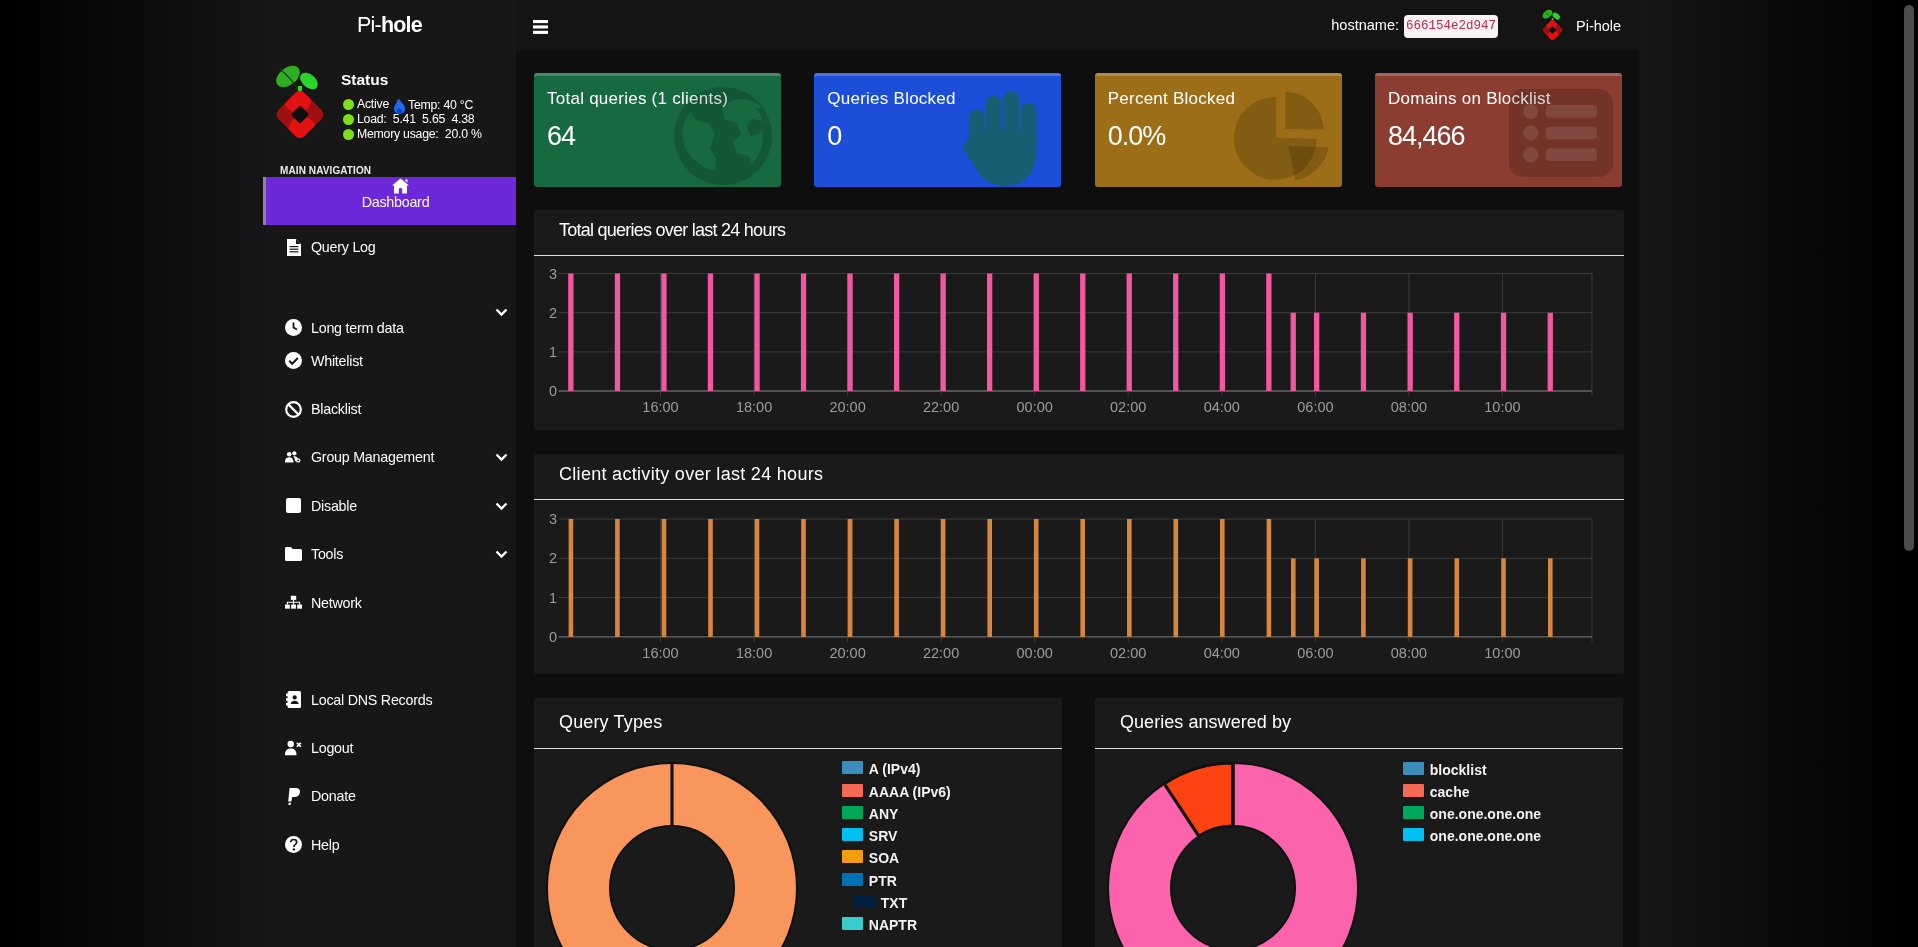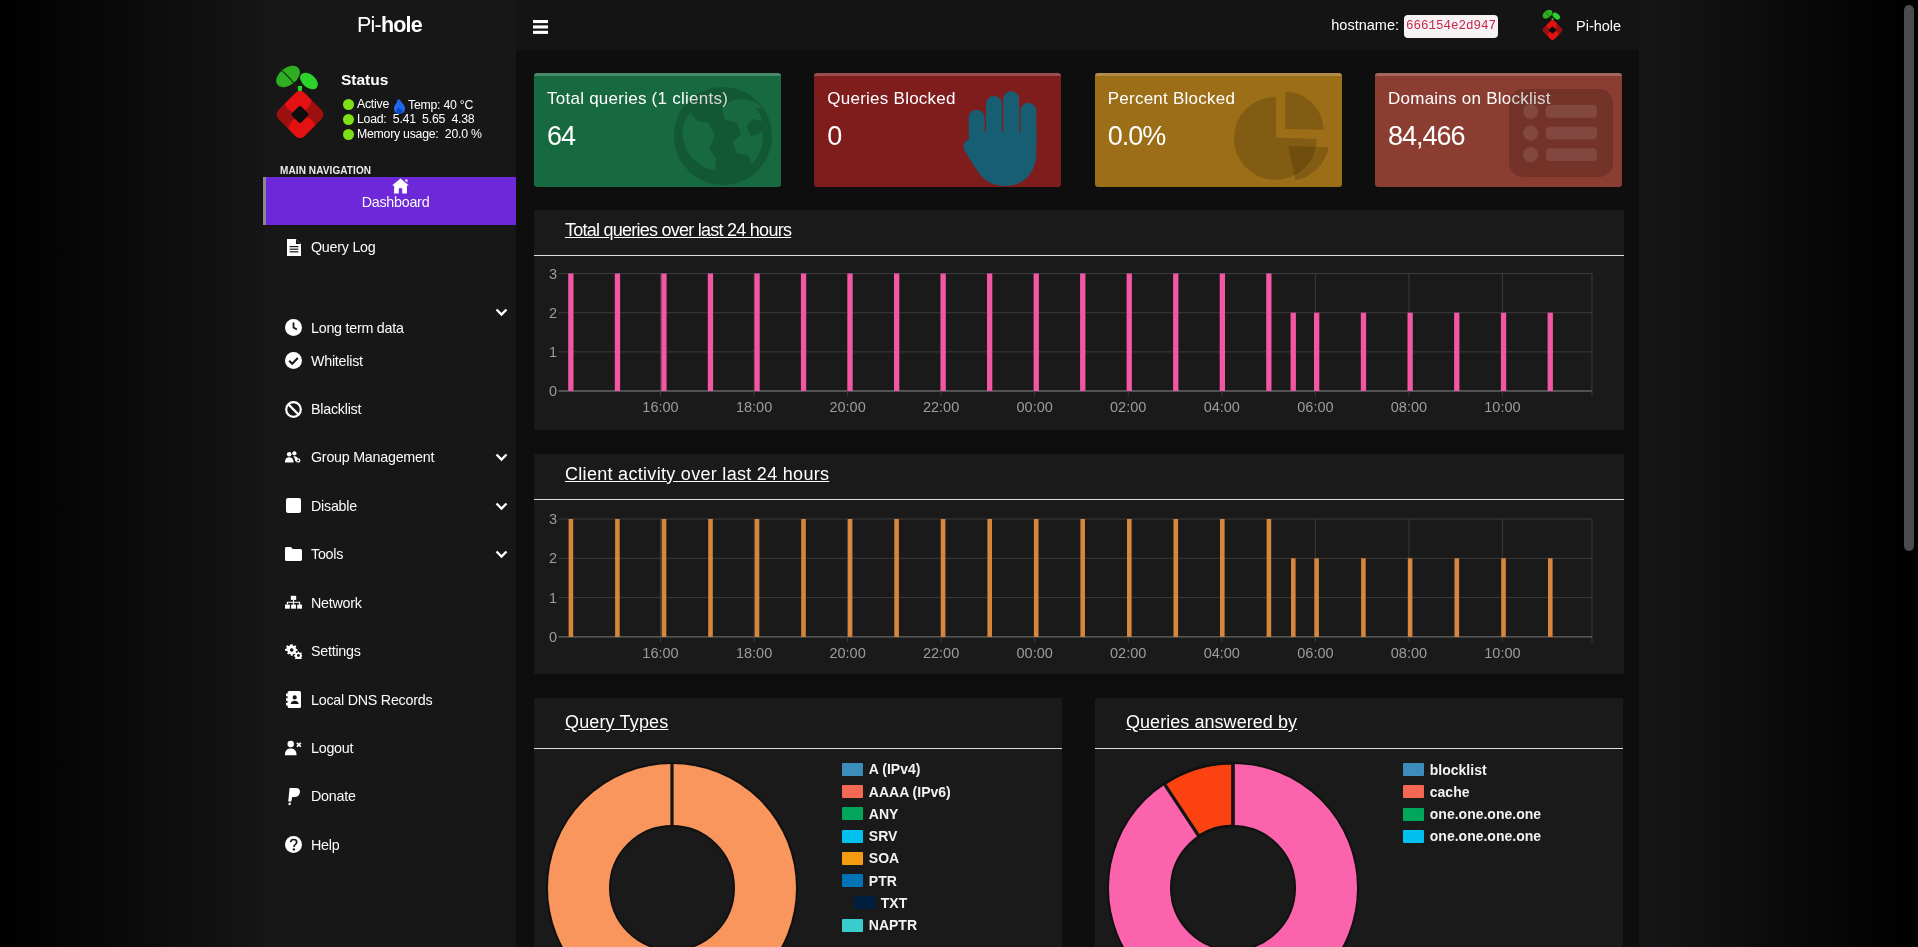--- a/index.html
+++ b/index.html
@@ -11,27 +11,27 @@
  display:flex;align-items:center;justify-content:center;font-size:21.5px;letter-spacing:-0.8px;}
 #nav{left:253px;top:0;width:1123px;height:50px;background:#141414;color:#fff;}
 #side{left:0;top:50px;width:253px;height:897px;background:#171717;}
 #content{left:253px;top:50px;width:1123px;height:897px;background:#0e0e0e;overflow:hidden;}
 .card{position:absolute;width:247px;height:114px;border-radius:3px;color:#fff;
  border-top:3px solid rgba(255,255,255,0.22);}
 .card p{position:absolute;left:13px;top:12.5px;font-size:17px;letter-spacing:0.25px;}
 .card h3{position:absolute;left:13px;top:45px;font-size:27px;font-weight:normal;letter-spacing:-1px;}
 .box{position:absolute;background:#1a1a1a;border-radius:2px;}
 .bh{position:absolute;left:0;top:0;width:100%;border-bottom:1.6px solid #dedede;color:#fff;font-size:18px;letter-spacing:-0.25px;}
-.bh span{position:absolute;left:31px;text-decoration:underline;}
+.bh span{position:absolute;left:25px;}
 .mi{position:absolute;left:0;width:253px;height:48.4px;display:flex;align-items:center;color:#fbfbfb;font-size:14.3px;letter-spacing:-0.25px;}
 .mi .ic{width:17px;height:17px;margin-left:22px;flex:none;display:flex;align-items:center;justify-content:center;}
 .mi .tx{margin-left:9px;}
 .mi svg{display:block;}
 .chev{position:absolute;right:8px;}
-.leg{position:absolute;display:flex;align-items:center;}
+.leg{position:absolute;display:flex;align-items:flex-start;}
 .leg .sw{width:21px;height:13px;border-radius:1px;flex:none;}
 .leg .lt{margin-left:6px;color:#f2f2f2;font-size:14px;font-weight:bold;white-space:nowrap;}
 </style></head>
 <body>
 <div id="app">
 <div id="logo" class="a">
       <span>Pi-<b>hole</b></span>
     </div>
     <div id="nav" class="a"></div>
     <div class="a" style="left:270px;top:20px;"><svg width="15" height="14" viewBox="0 0 15 14">
@@ -190,33 +190,20 @@
           <svg width="19" height="15" viewBox="0 0 19 15">
             <rect x="6.5" width="6" height="4.6" fill="#fff"></rect>
             <rect y="9.8" width="5.4" height="4.6" fill="#fff"></rect>
             <rect x="6.8" y="9.8" width="5.4" height="4.6" fill="#fff"></rect>
             <rect x="13.6" y="9.8" width="5.4" height="4.6" fill="#fff"></rect>
             <path d="M9.5 4.6v2.6M2.7 9.8V7.2h13.6v2.6M9.5 7.2v2.6" stroke="#fff" stroke-width="1.3" fill="none"></path>
           </svg>
         </span>
         <span class="tx">Network</span>
       </div>
-      <div class="mi" style="top:577.0px;">
-        <span class="ic" style="">
-          <svg width="19" height="16" viewBox="0 0 19 16">
-            <g fill="#fff">
-              <path d="M6.5 0.4l2 .0.3 1.6 1.2.5L11.3 1.6l1.4 1.4-.9 1.3.5 1.2 1.6.3v2l-1.6.3-.5 1.2.9 1.3-1.4 1.4-1.3-.9-1.2.5-.3 1.6h-2l-.3-1.6-1.2-.5-1.3.9-1.4-1.4.9-1.3-.5-1.2L0 7.8v-2l1.6-.3.5-1.2-.9-1.3L2.6 1.6l1.3.9 1.2-.5z"></path>
-              <path d="M14.2 8.6l1.5.0.2 1.2.9.4 1-.7 1.1 1.1-.7 1 .4.9 1.2.2v1.5l-1.2.2-.4.9.7 1-1.1 1.1-1-.7-.9.4-.2 1.2h-1.5l-.2-1.2-.9-.4-1 .7-1.1-1.1.7-1-.4-.9-1.2-.2v-1.5l1.2-.2.4-.9-.7-1 1.1-1.1 1 .7.9-.4z"></path>
-            </g>
-            <circle cx="7.5" cy="6.8" r="2" fill="#171717"></circle>
-            <circle cx="15" cy="13" r="1.6" fill="#171717"></circle>
-          </svg>
-        </span>
-        <span class="tx">Settings</span>
-      </div>
       <div class="mi" style="top:625.4px;">
         <span class="ic" style="">
           <svg width="15" height="17" viewBox="0 0 15 17">
             <rect x="1.6" width="13.4" height="17" rx="1.5" fill="#fff"></rect>
             <rect x="0" y="2.6" width="2.4" height="2.6" fill="#fff"></rect>
             <rect x="0" y="7.2" width="2.4" height="2.6" fill="#fff"></rect>
             <rect x="0" y="11.8" width="2.4" height="2.6" fill="#fff"></rect>
             <circle cx="8.7" cy="6.4" r="2.1" fill="#171717"></circle>
             <path d="M4.6 13c.3-2.1 2-3.3 4.1-3.3s3.8 1.2 4.1 3.3z" fill="#171717"></path>
           </svg>
@@ -254,21 +241,21 @@
       </div>
     </div>
     <div id="content" class="a">
       <div class="card" style="left:18.0px;top:23px;background:#17693f;">
         <p>Total queries (1 clients)</p>
         <h3>64</h3>
         <div style="position:absolute;right:9px;top:11px;"><svg width="98" height="98" viewBox="0 0 24 24">
             <path fill="rgba(0,0,0,0.16)" d="M12 0a12 12 0 100 24 12 12 0 000-24zm7.8 5.2c.5 0 1.6 1.8 2 3.2l-2.5-.6-1.5 1.7 1 2.6 2.9-1.2c.3 2.9-.6 5.9-2.6 8l-1-2.2-2.6-.4-1.2-2.8 2.2-2-1.1-2.8-3-.7-.6-2.8 2.3-1.9c2.3-.6 4.6-.3 6.6.9.3.4.7 1 1.1 1zM4 6.2l1.7 2.2 2.7.3 1.6 3-1.3 3.5 1.6 2.4-.3 2.9c-4.8-1-7.9-4.9-7.9-9.4 0-1.8.7-3.6 1.9-4.9z"></path>
           </svg></div>
       </div>
-      <div class="card" style="left:298.3px;top:23px;background:#7f1d1d;">
+      <div class="card" style="left:298.3px;top:23px;background:#1d4ed8;">
         <p>Queries Blocked</p>
         <h3>0</h3>
         <div style="position:absolute;right:9px;top:11px;"><svg width="92" height="100" viewBox="0 0 26 29">
             <g fill="#175e73">
               <rect x="2.2" y="6.6" width="4.6" height="13" rx="2.3"></rect>
               <rect x="7.2" y="2.6" width="4.6" height="14" rx="2.3"></rect>
               <rect x="12.2" y="1.2" width="4.6" height="15" rx="2.3"></rect>
               <rect x="17.2" y="4.6" width="4.6" height="14" rx="2.3"></rect>
               <path d="M21.8 13 V19 C21.8 24.8 18.3 28.7 12.8 28.7 C9.2 28.7 6.8 27.4 4.9 24.6 C3.4 22.4 2.4 20.7 1.1 18.6 C-0.3 16.4 2.1 14.2 4.0 15.7 L6.2 17.5 V13 Z"></path>
             </g>

